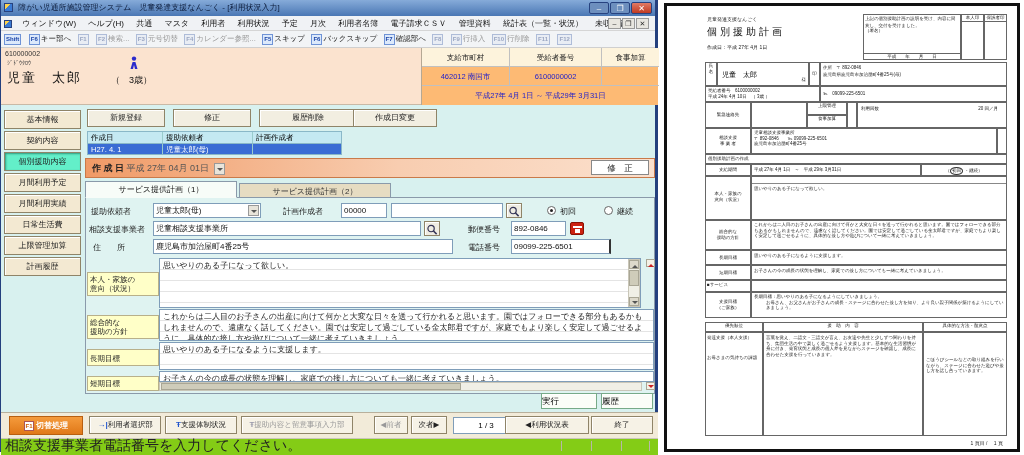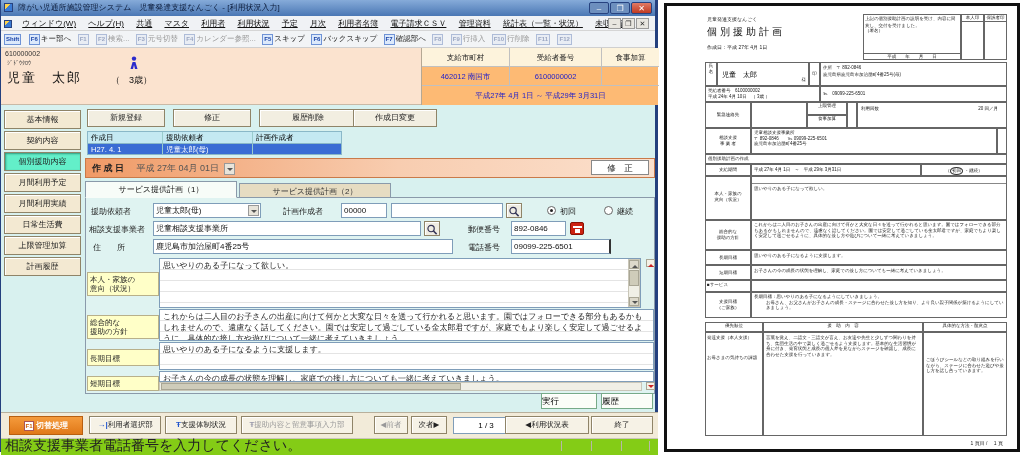--- a/index.html
+++ b/index.html
@@ -14,21 +14,21 @@
        color:#0b1b3a;font-size:8px;line-height:16px;white-space:nowrap;overflow:hidden;}
   .appicon{display:inline-block;width:9px;height:9px;margin:0 3px 0 3px;vertical-align:middle;
        background:linear-gradient(135deg,#ffd24a 0 40%,#3b7bd4 40% 100%);border:1px solid #27427f;}
   .wctrl{position:absolute;top:2px;height:12px;font-size:8px;line-height:11px;text-align:center;color:#fff;
        border:1px solid #27427f;border-radius:2px;}
   .wmin{right:46px;width:20px;background:#6d8fbe;}
   .wmax{right:25px;width:20px;background:#6d8fbe;}
   .wclose{right:3px;width:21px;background:linear-gradient(#e07a64,#c03a22);font-weight:bold;}
   .menubar{position:absolute;left:0;top:16px;width:100%;height:15px;background:#f0f2f5;border-bottom:1px solid #d5d5d5;
        font-size:8px;line-height:15px;color:#111;white-space:nowrap;overflow:hidden;}
-  .menubar .mi{display:inline-block;padding:0 5px;text-decoration:underline;}
+  .menubar .mi{display:inline-block;padding:0 5px;}
   .mdi{position:absolute;top:2px;width:13px;height:11px;background:#e8e6e0;border:1px solid #9a9a9a;
        font-size:7px;line-height:10px;text-align:center;color:#333;}
   .toolbar{position:absolute;left:0;top:31px;width:100%;height:17px;background:#f2f4f6;border-bottom:1px solid #cfcfcf;
        white-space:nowrap;overflow:hidden;padding:1px 0 0 2px;}
   .tbtn{display:inline-block;margin:1px 1px;font-size:7.5px;color:#222;vertical-align:top;line-height:12px;}
   .tbtn .fkey{display:inline-block;min-width:11px;height:11px;padding:0 1px;background:#dce9fb;border:1px solid #6f93d6;
        color:#1c45a8;font-size:6px;line-height:9px;text-align:center;font-weight:bold;vertical-align:middle;margin-right:1px;}
   .tbtn.dis{color:#999;}
   .tbtn.dis .fkey{background:#e9edf4;border-color:#aebcd8;color:#9aa6c2;}
   
@@ -221,21 +221,21 @@
       </div>
       <div class="drow">
         <div class="c1">H27. 4. 1</div>
         <div class="c2">児童太郎(母)</div>
         <div class="c3"></div>
       </div>
     </div>
 
     <div class="dateband">
       <span style="margin-left:6px;font-weight:bold">作 成 日</span>
-      <span style="margin-left:10px;color:#555">平成 27年 04月 01日</span>
+      <span style="color:#555">平成 27年 04月 01日</span>
       <span class="dd"></span>
       <span class="modbtn">修　正</span>
     </div>
 
     <div class="tab on" style="left:84px;width:152px">サービス提供計画（1）</div>
     <div class="tab off" style="left:238px;width:152px">サービス提供計画（2）</div>
     <div class="panel"></div>
 
     <div class="flabel" style="left:90px;top:206px">援助依頼者</div>
     <div class="input combo" style="left:152px;top:203px;width:108px">

